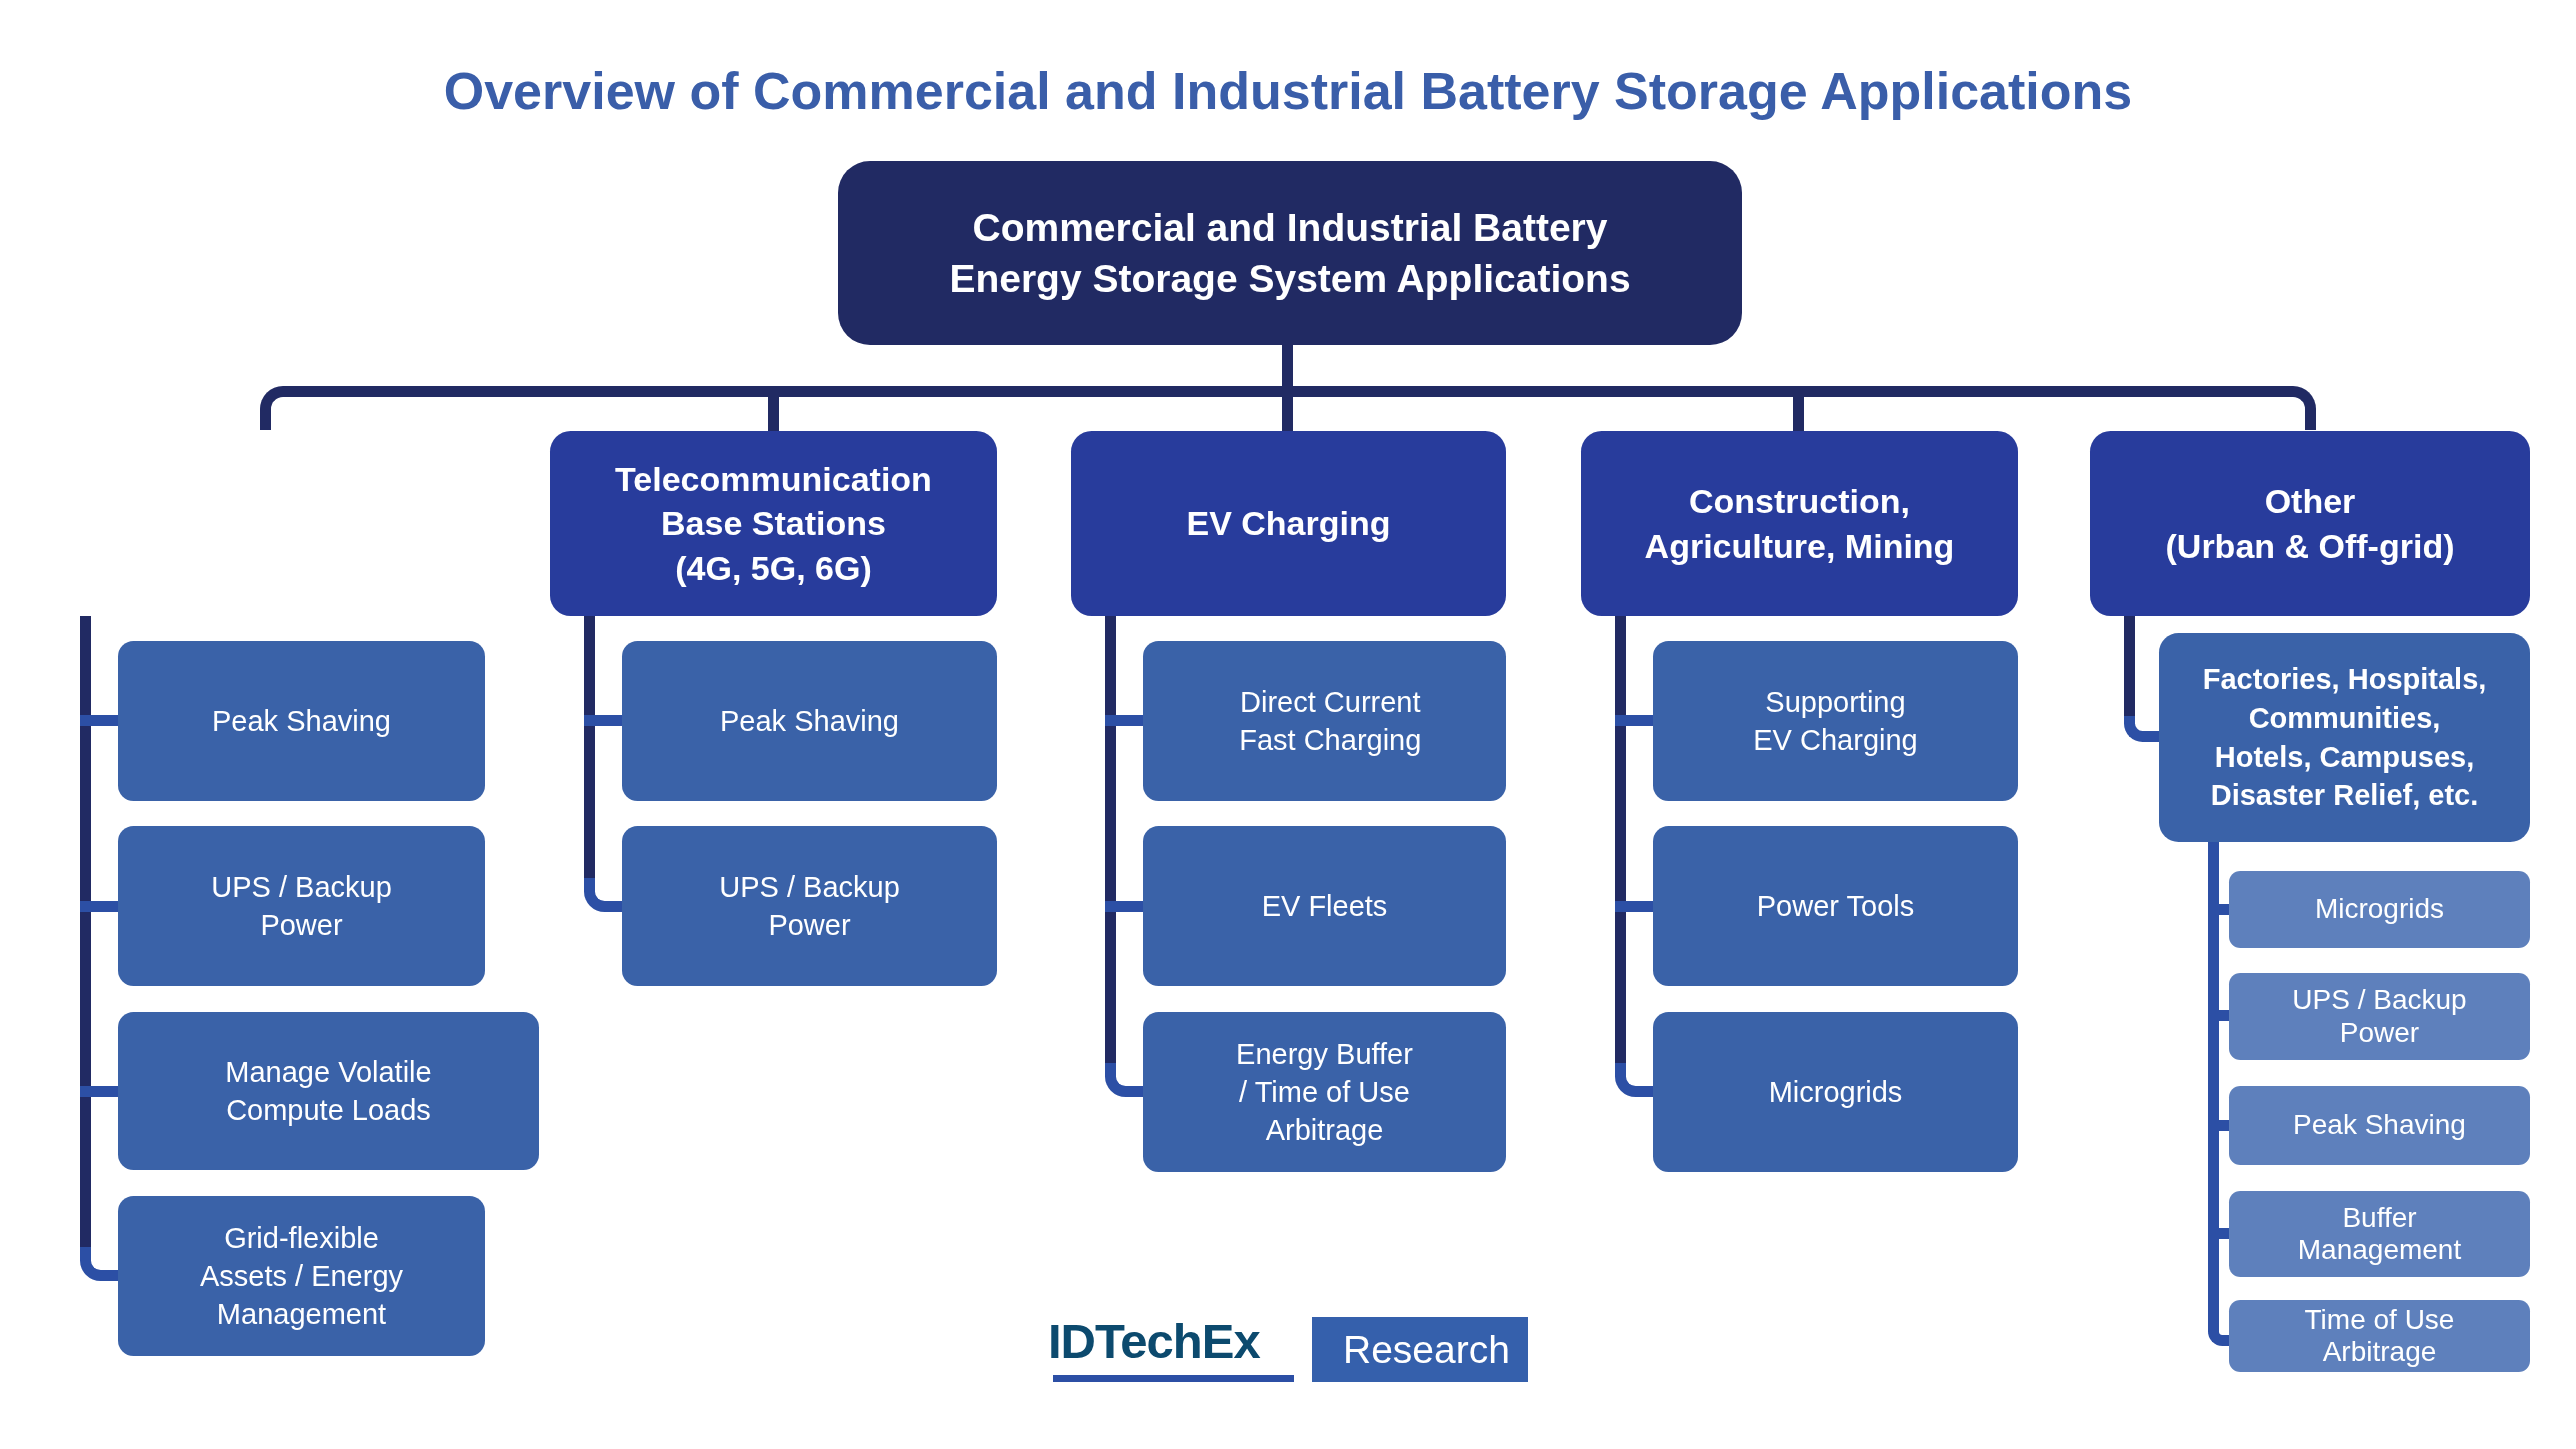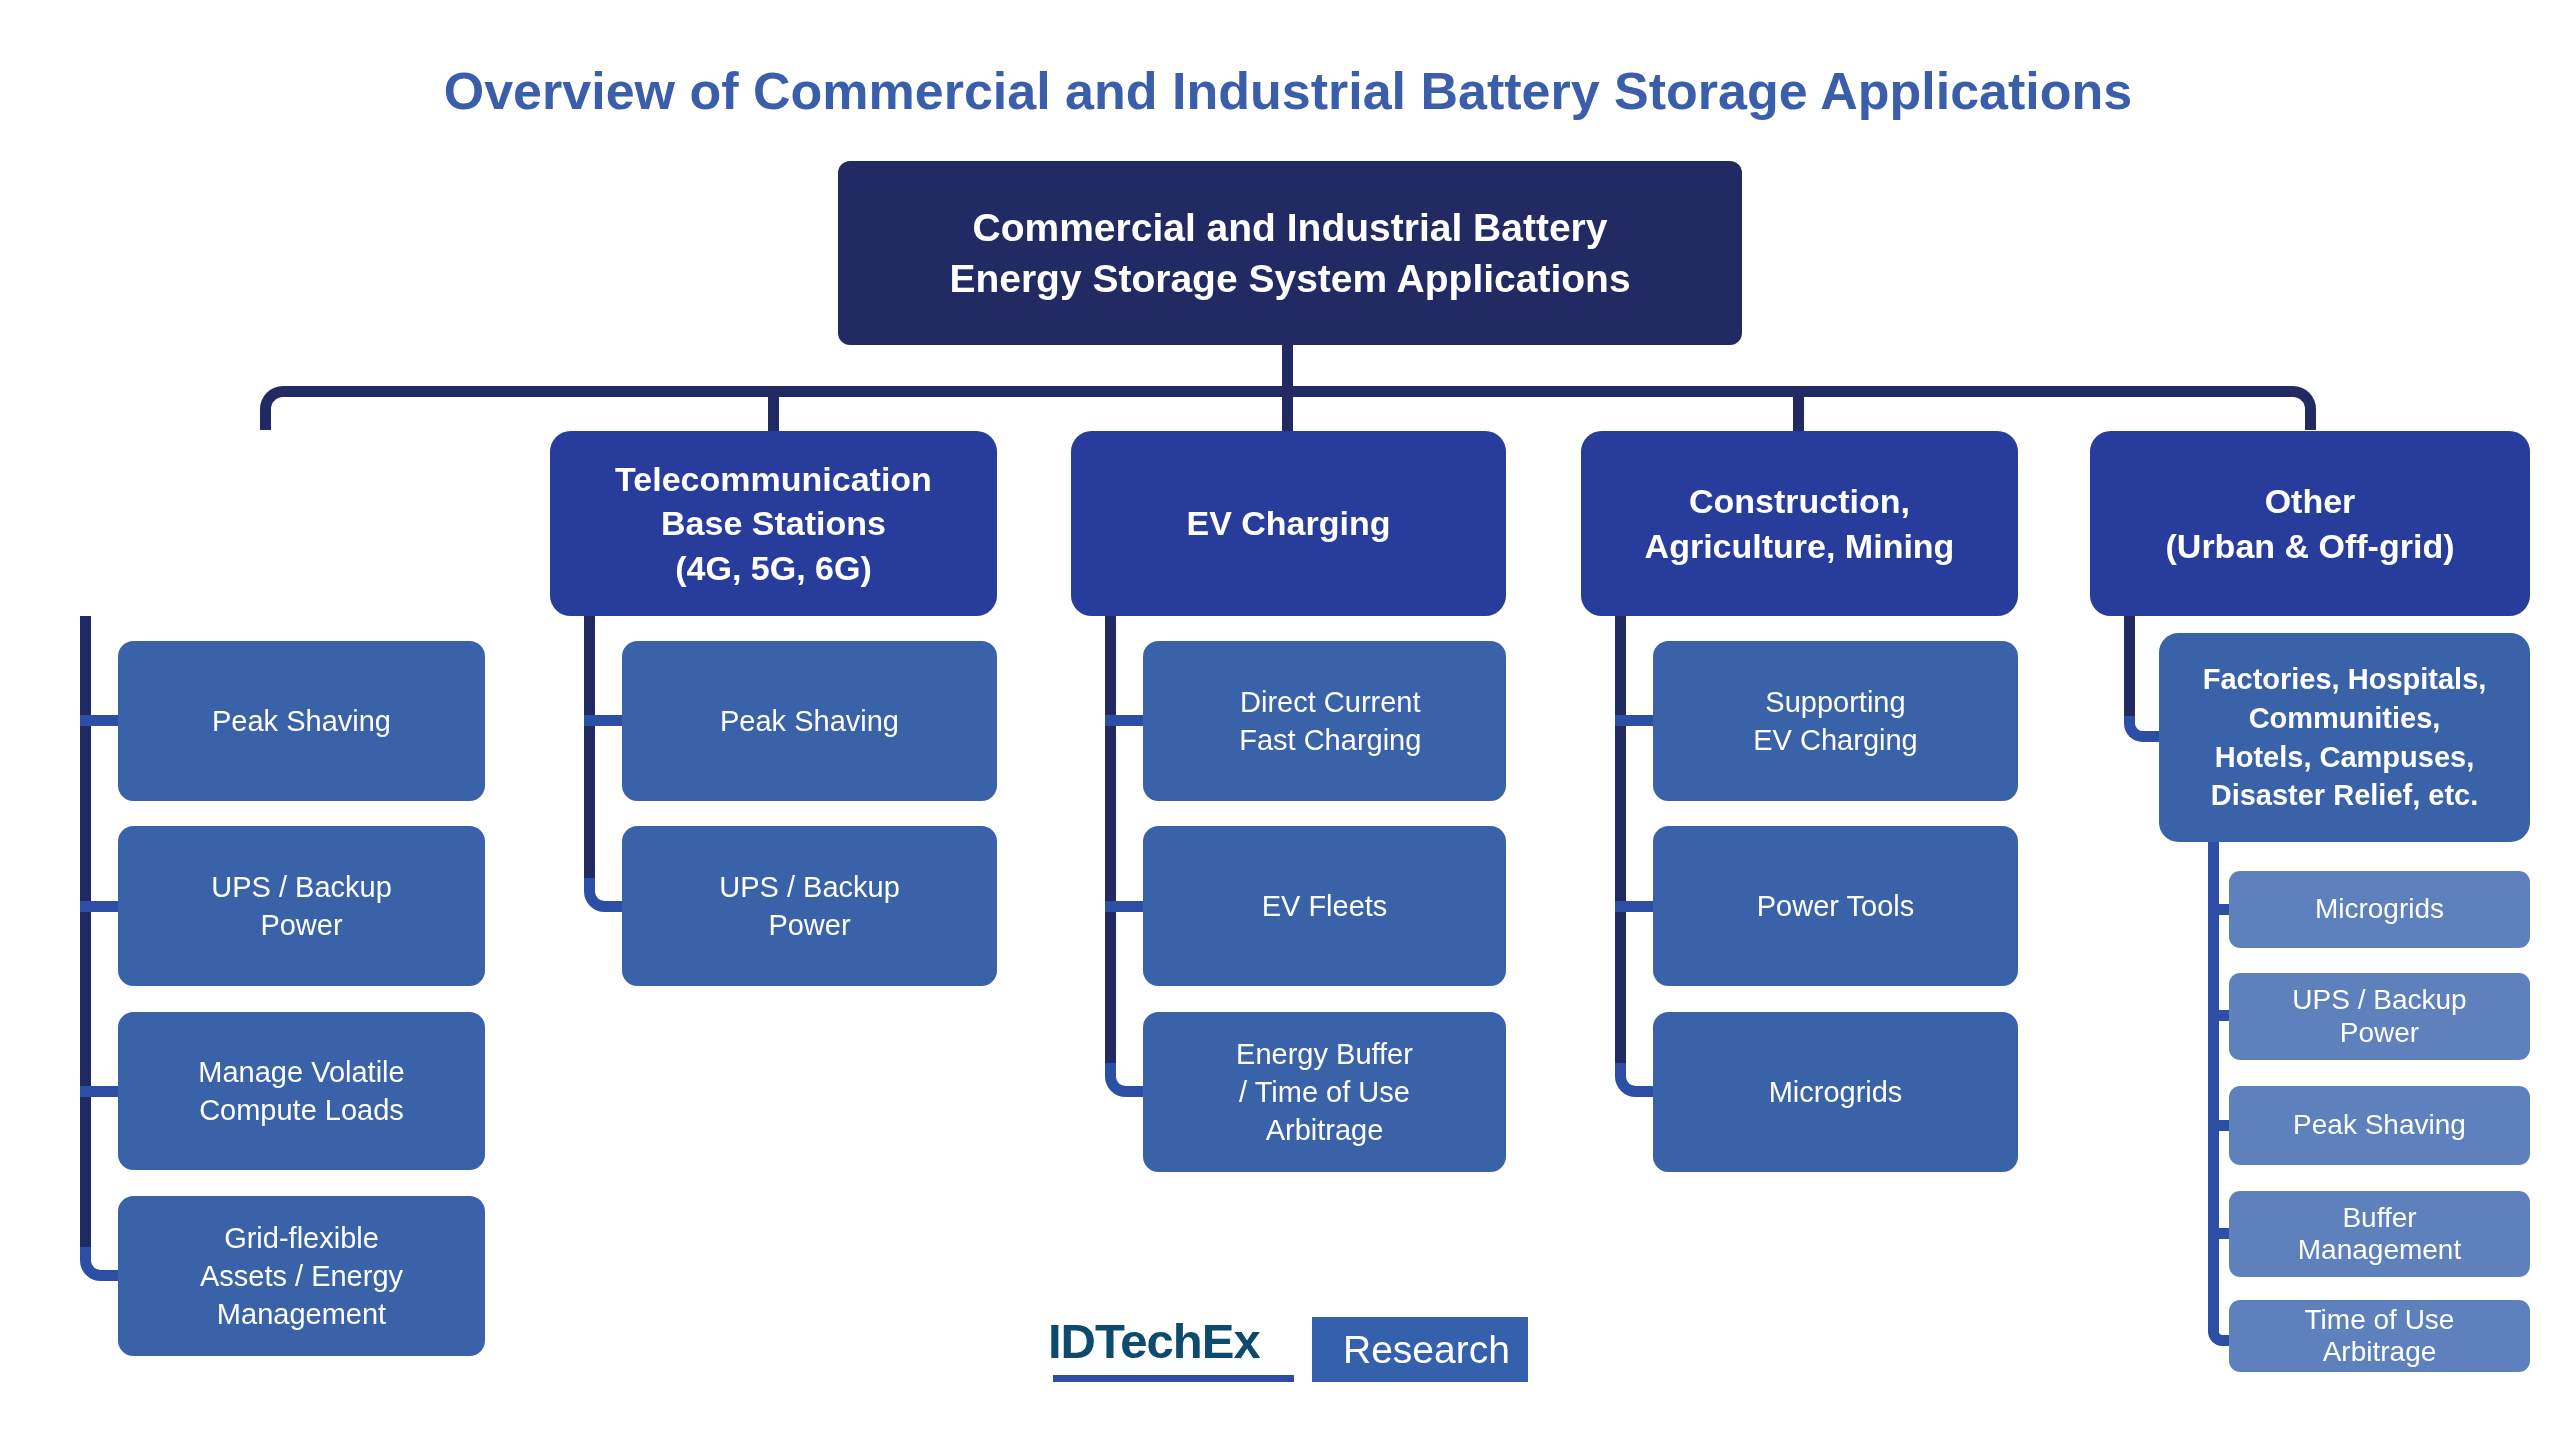--- a/index.html
+++ b/index.html
@@ -12,21 +12,21 @@
     position:absolute;left:0;top:61px;width:2576px;margin:0;
     text-align:center;font-size:52px;font-weight:bold;
     color:var(--title_color,#3A5EA9);letter-spacing:0px;
   }
   .node{
     position:absolute;display:flex;align-items:center;justify-content:center;
     color:#fff;text-align:center;white-space:pre-line;z-index:2;
     padding:5.2px 13.4px;
   }
   .root{
-    background:var(--root_bg,#212A63);border-radius:12px;
+    background:var(--root_bg,#212A63);border-radius:32px;
     font-size:39px;font-weight:bold;line-height:1.32;
   }
   .hdr{
     background:var(--header_bg,#283C9C);border-radius:20.6px;
     font-size:34px;font-weight:bold;line-height:1.3;
   }
   .child{
     background:var(--child_bg,#3A62A8);border-radius:15.5px;
     font-size:29px;font-weight:normal;line-height:1.32;
   }
@@ -122,21 +122,21 @@
 (4G, 5G, 6G)</div>
   <div class="node hdr" style="left:1071px;top:431px;width:435px;height:185px;">EV Charging</div>
   <div class="node hdr" style="left:2090px;top:431px;width:440px;height:185px;">Other
 (Urban &amp; Off-grid)</div>
   <div class="node hdr" style="left:1581px;top:431px;width:437px;height:185px;">Construction,
 Agriculture, Mining</div>
 
   <div class="node child" style="left:118px;top:641px;width:367px;height:160px;">Peak Shaving</div>
   <div class="node child" style="left:118px;top:826px;width:367px;height:160px;">UPS / Backup
 Power</div>
-  <div class="node child" style="left:118px;top:1012px;width:367px;height:158px;">Manage Volatile
+  <div class="node child" style="left:118px;top:1012px;width:421px;height:158px;">Manage Volatile
 Compute Loads</div>
   <div class="node child" style="left:118px;top:1196px;width:367px;height:160px;">Grid-flexible
 Assets / Energy
 Management</div>
 
   <div class="node child" style="left:622px;top:641px;width:375px;height:160px;">Peak Shaving</div>
   <div class="node child" style="left:622px;top:826px;width:375px;height:160px;">UPS / Backup
 Power</div>
 
   <div class="node child" style="left:1143px;top:641px;width:363px;height:160px;padding-left:25px;">Direct Current

